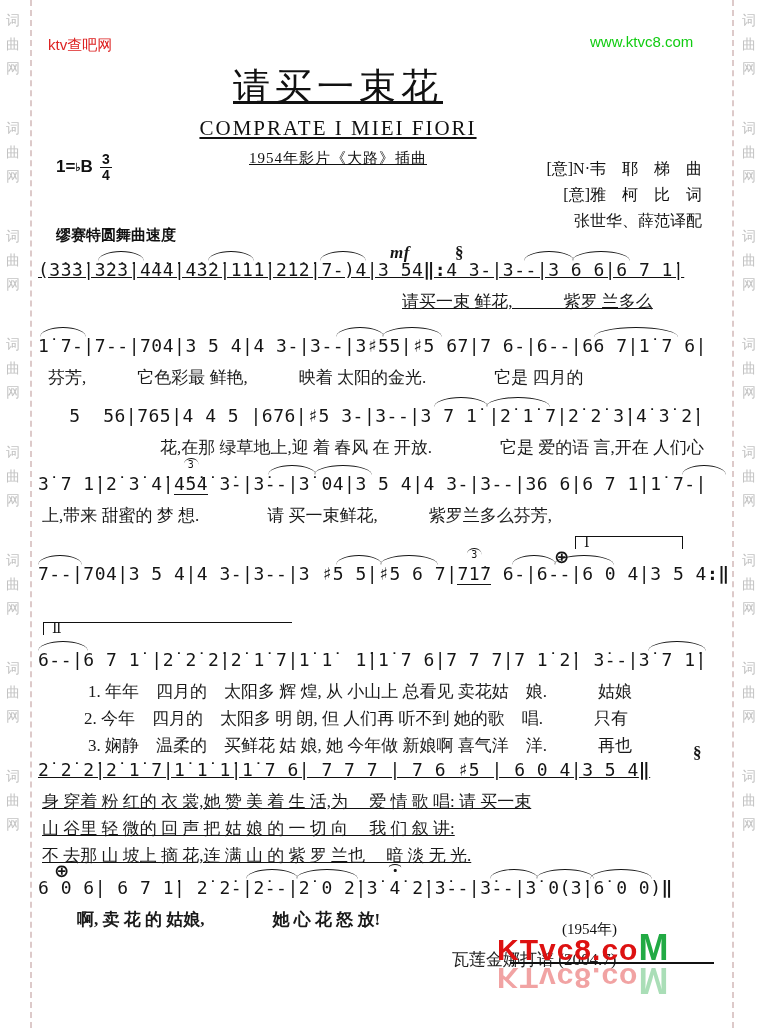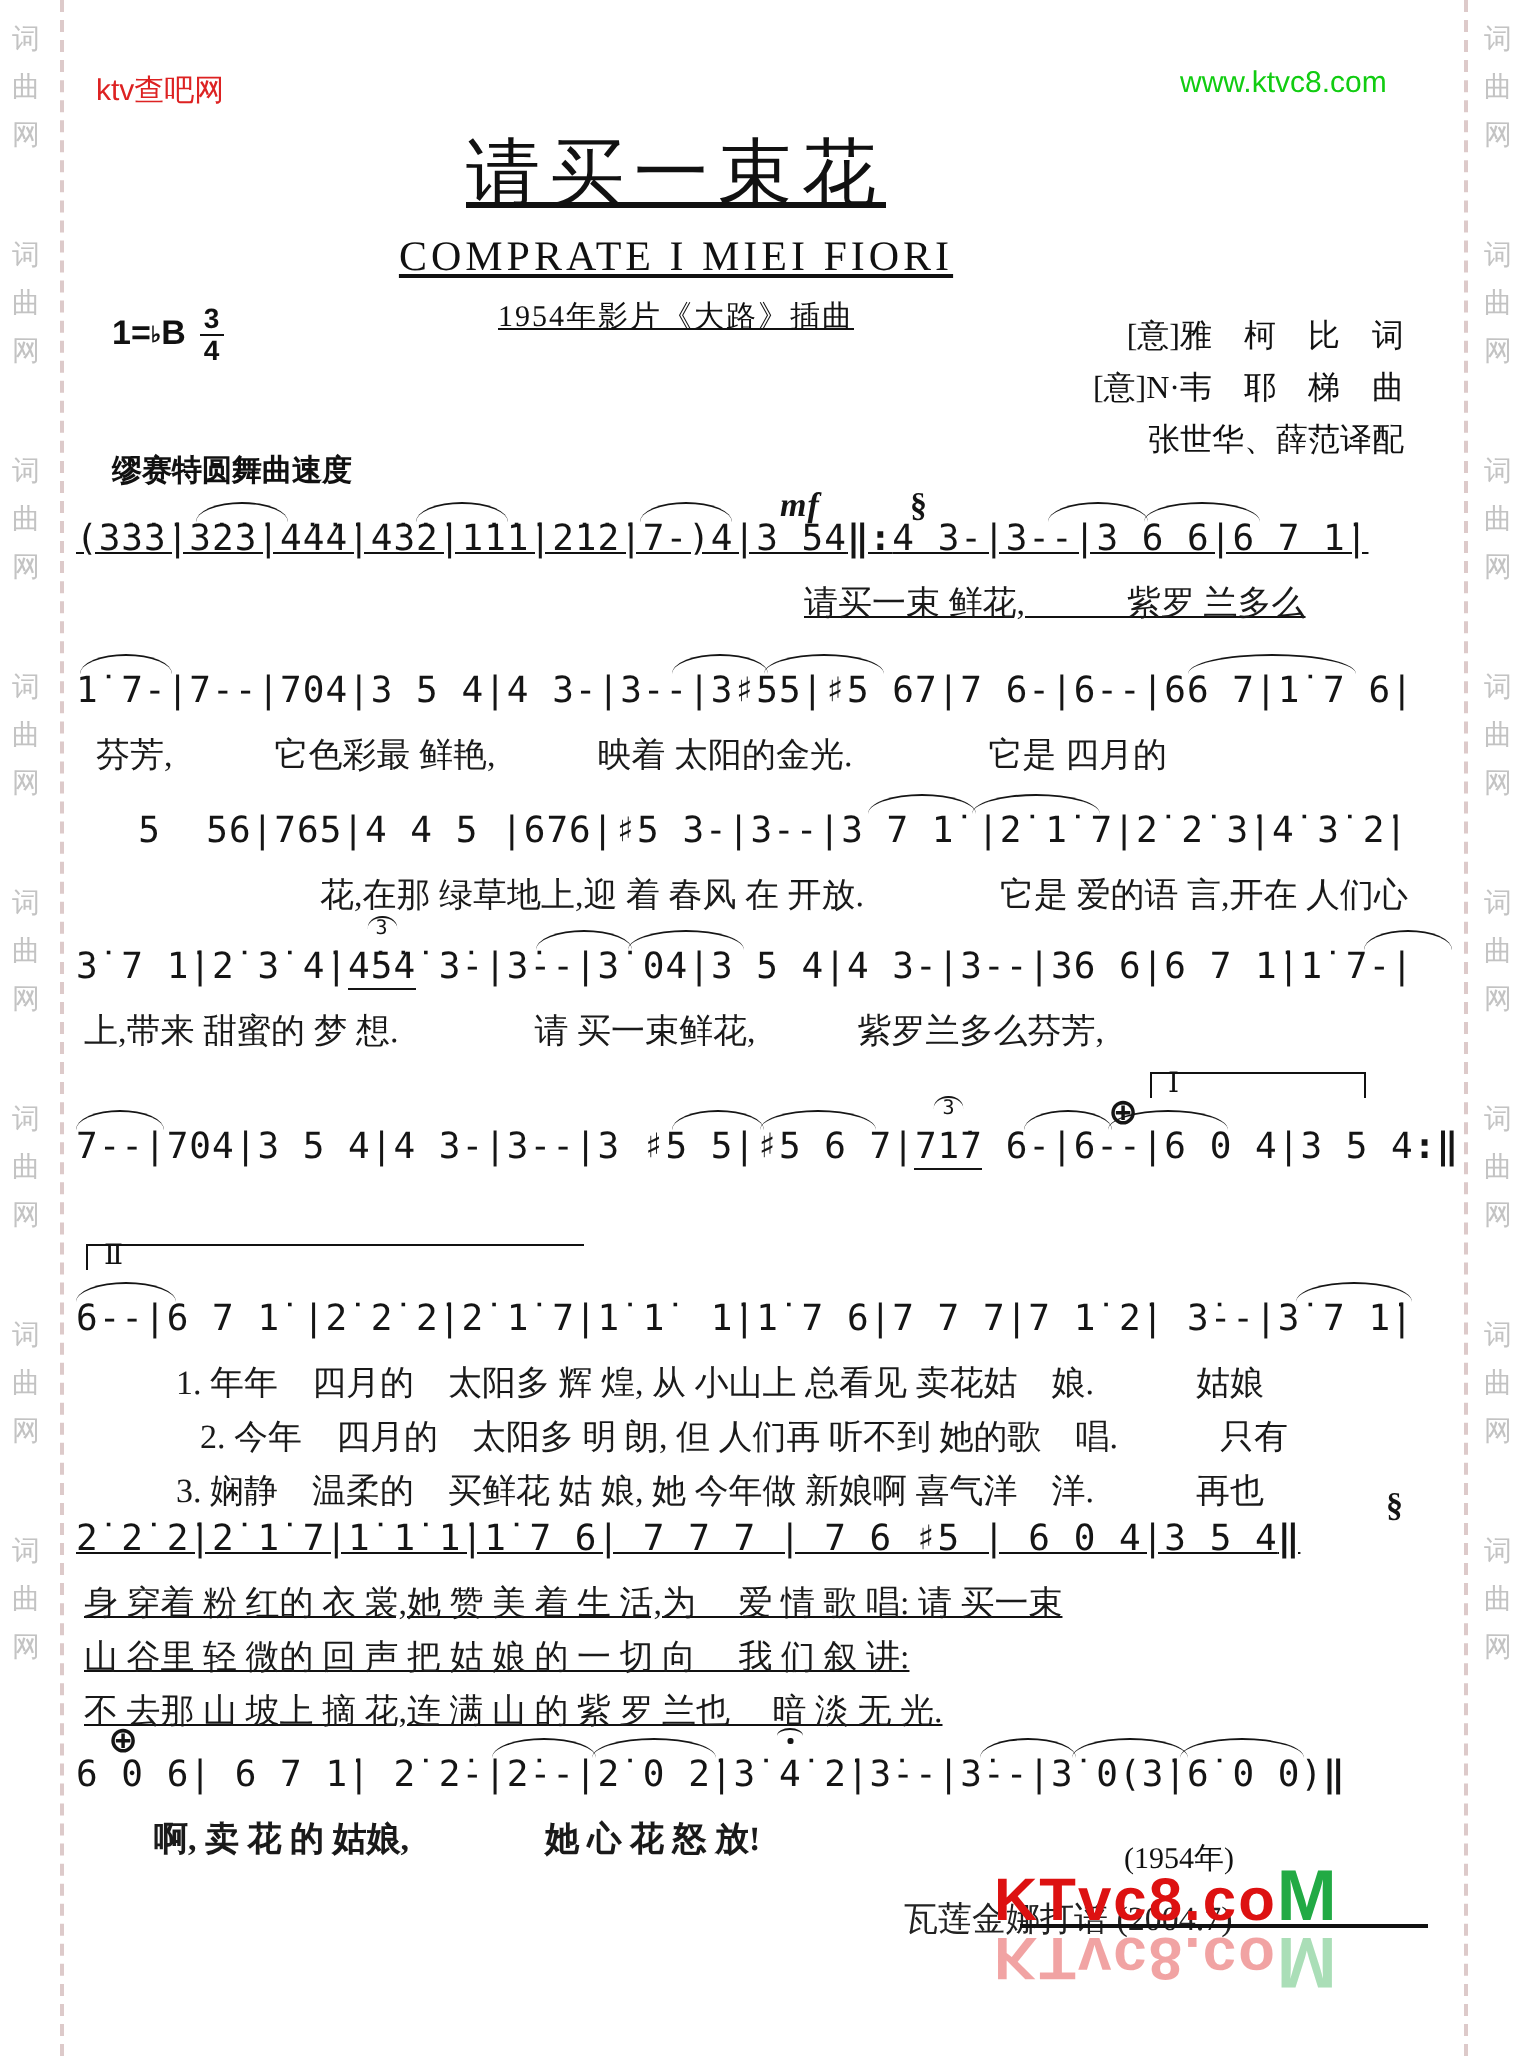--- a/index.html
+++ b/index.html
@@ -159,22 +159,22 @@
     <span>1=</span>
       <sup>♭</sup>
       <span>B</span>
     <span class="frac">
       <span class="num">3</span>
       <span>4</span>
     </span>
   </div>
 
   <div class="credits">
+    <div>[意]N·韦　耶　梯　曲</div>
     <div>[意]雅　柯　比　词</div>
-    <div>[意]N·韦　耶　梯　曲</div>
     <div>张世华、薛范译配</div>
   </div>
 
   <div class="tempo">缪赛特圆舞曲速度</div>
 
   <div id="score">
       <div class="mline" style="top: 258px; text-decoration: underline;">
         <div class="notes"><span>(3̇3̇3̇|3̇2̇3̇|4̇4̇4̇|4̇3̇2̇|1̇1̇1̇|2̇1̇2̇|7-)4|3 54</span><span class="bseg">‖:</span><span>4 3-|3--|3 6 6|6 7 1̇|</span><div class="arc" style="left: 60px; width: 46px;"></div><div class="arc" style="left: 170px; width: 46px;"></div><div class="arc" style="left: 282px; width: 46px;"></div><div class="arc" style="left: 486px; width: 50px;"></div><div class="arc" style="left: 534px; width: 58px;"></div><span class="mark mf" style="left: 352px;">mf</span><span class="mark segno" style="left: 417px;">§</span></div>
         <div class="lyr" style="margin-left: 364px; margin-top: 6px;">请买一束 鲜花,　　　紫罗 兰多么</div>
       </div>
@@ -195,21 +195,21 @@
           <span class="vlab">Ⅰ</span>
         </div>
         <div class="notes"><span>7--|704|3 5 4|4 3-|3--|3 ♯5 5|♯5 6 7|</span><span class="useg">71̇7<i class="tn">3</i></span><span> 6-|6--|6 0 4|3 5 4</span><span class="bseg">:‖</span><div class="arc" style="left: 0px; width: 44px;"></div><div class="arc" style="left: 298px; width: 46px;"></div><div class="arc" style="left: 342px; width: 58px;"></div><div class="arc" style="left: 474px; width: 44px;"></div><div class="arc" style="left: 516px; width: 60px;"></div><span class="mark coda" style="left: 516px;">⊕</span></div>
       </div>
       <div class="mline" style="top: 648px;">
         <div class="volta v2" style="left: 5px; width: 248px; top: -26px;">
           <span class="vlab">Ⅱ</span>
         </div>
         <div class="notes"><span>6--|6 7 1̇ |2̇ 2̇ 2̇|2̇ 1̇ 7|1̇ 1̇  1̇|1̇ 7 6|7 7 7|7 1̇ 2̇| 3̇--|3̇ 7 1̇|</span><div class="arc" style="left: 0px; width: 50px;"></div><div class="arc" style="left: 610px; width: 58px;"></div></div>
         <div class="lyr" style="margin-left: 50px; margin-top: 6px;">1. 年年　四月的　太阳多 辉 煌, 从 小山上 总看见 卖花姑　娘.　　　姑娘</div>
-        <div class="lyr" style="margin-left: 62px;">2. 今年　四月的　太阳多 明 朗, 但 人们再 听不到 她的歌　唱.　　　只有</div>
+        <div class="lyr" style="margin-left: 46px;">2. 今年　四月的　太阳多 明 朗, 但 人们再 听不到 她的歌　唱.　　　只有</div>
         <div class="lyr" style="margin-left: 50px;">3. 娴静　温柔的　买鲜花 姑 娘, 她 今年做 新娘啊 喜气洋　洋.　　　再也</div>
       </div>
       <div class="mline" style="top: 758px; text-decoration: underline;">
         <div class="notes"><span>2̇ 2̇ 2̇|2̇ 1̇ 7|1̇ 1̇ 1̇|1̇ 7 6| 7 7 7 | 7 6 ♯5 | 6 0 4|3 5 4</span><span class="bseg">‖</span><span class="mark segno" style="left: 655px;">§</span></div>
         <div class="lyr" style="margin-left: 4px; margin-top: 6px;">身 穿着 粉 红的 衣 裳,她 赞 美 着 生 活,为　 爱 情 歌 唱: 请 买一束</div>
         <div class="lyr" style="margin-left: 4px;">山 谷里 轻 微的 回 声 把 姑 娘 的 一 切 向　 我 们 叙 讲:</div>
         <div class="lyr" style="margin-left: 4px;">不 去那 山 坡上 摘 花,连 满 山 的 紫 罗 兰也　 暗 淡 无 光.</div>
       </div>
       <div class="mline" style="top: 876px;">
         <div class="notes"><span>6 0 6| 6 7 1̇| 2̇ 2̇-|2̇--|2̇ 0 2̇|3̇ </span><span class="ferm">4̇<i class="fm"></i><i class="fd"></i></span><span> 2̇|3̇--|3̇--|3̇ 0(3̇|6̇ 0 0)</span><span class="bseg">‖</span><div class="arc" style="left: 208px; width: 52px;"></div><div class="arc" style="left: 258px; width: 62px;"></div><div class="arc" style="left: 452px; width: 48px;"></div><div class="arc" style="left: 498px; width: 58px;"></div><div class="arc" style="left: 552px; width: 62px;"></div><span class="mark coda" style="left: 16px;">⊕</span></div>

